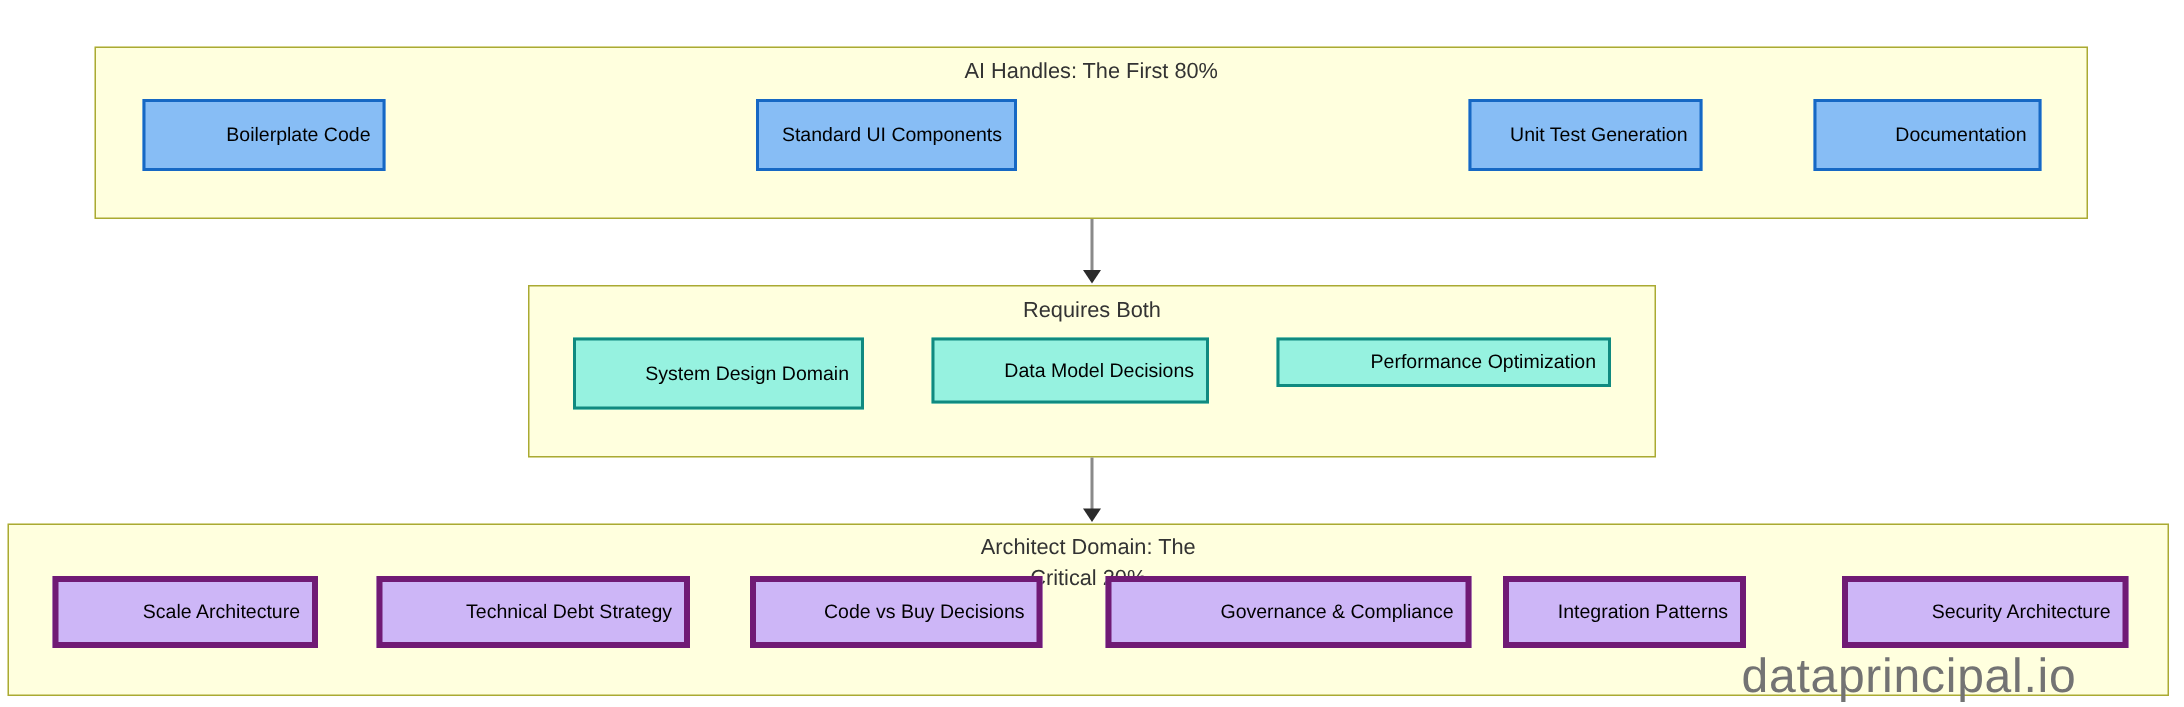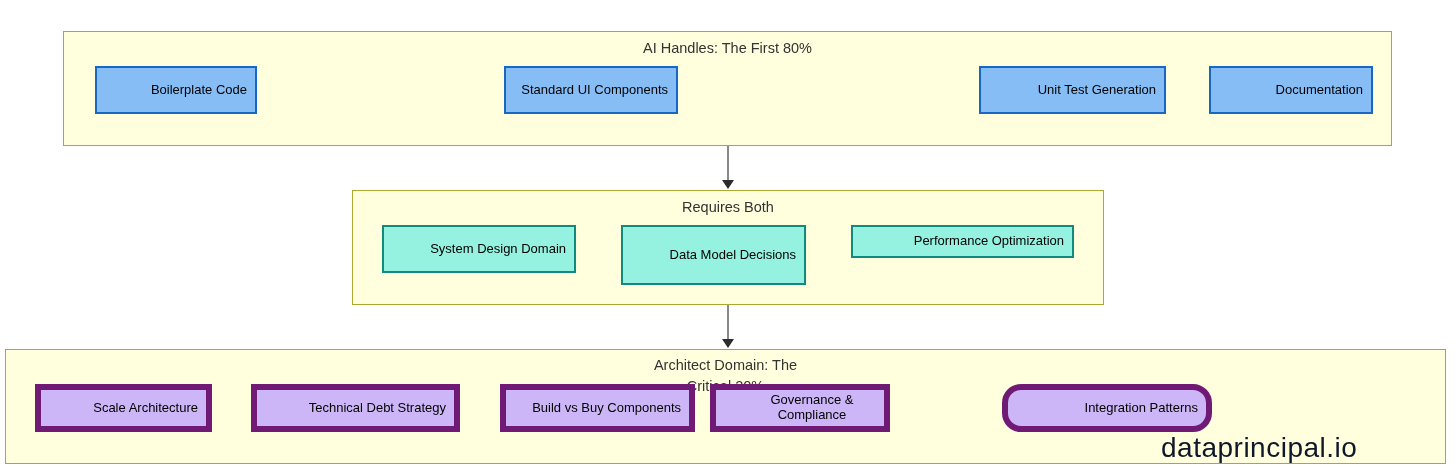--- a/index.html
+++ b/index.html
@@ -56,81 +56,81 @@
   .node.blue {
     background: #87bdf5;
     border: 2px solid #1668c4;
   }
   .node.teal {
     background: #96f2e0;
     border: 2px solid #108a80;
   }
   .node.purple {
     background: #cdb6f7;
-    border: 6px solid #701a75;
+    border: 4px solid #701a75;
   }
 
   
   .edge-line {
     position: absolute;
     width: 2px;
     background: #8a8a8a;
   }
   .edge-head {
     position: absolute;
     width: 0;
     height: 0;
     border-left: 6px solid transparent;
     border-right: 6px solid transparent;
     border-top: 9px solid #2b2b2b;
   }
 
   
   .watermark {
     position: absolute;
-    font-size: 28px;
-    color: #0f172a;
+    font-size: 32px;
+    color: #737373;
     letter-spacing: 0.5px;
     white-space: nowrap;
     pointer-events: none;
   }
 </style>
 </head>
 <body>
 
 <div id="stage">
 
   <div class="cluster" style="left:63px; top:5px; width:1329px; height:115px;">
     <div class="cluster-title" style="top:6px;">AI Handles: The First 80%</div>
   </div>
 
   <div class="node blue" style="left:95px; top:40px; width:162px; height:48px;">
     <span>Boilerplate Code</span>
   </div>
   <div class="node blue" style="left:504px; top:40px; width:174px; height:48px;">
     <span>Standard UI Components</span>
   </div>
-  <div class="node blue" style="left:979px; top:40px; width:187px; height:48px;">
+  <div class="node blue" style="left:979px; top:40px; width:156px; height:48px;">
     <span>Unit Test Generation</span>
   </div>
-  <div class="node blue" style="left:1209px; top:40px; width:164px; height:48px;">
+  <div class="node blue" style="left:1209px; top:40px; width:152px; height:48px;">
     <span>Documentation</span>
   </div>
 
   <div class="edge-line" style="left:727px; top:120px; height:36px;"></div>
   <div class="edge-head" style="left:722px; top:154px;"></div>
 
   <div class="cluster" style="left:352px; top:164px; width:752px; height:115px;">
     <div class="cluster-title" style="top:6px;">Requires Both</div>
   </div>
 
   <div class="node teal" style="left:382px; top:199px; width:194px; height:48px;">
     <span>System Design Domain</span>
   </div>
-  <div class="node teal" style="left:621px; top:199px; width:185px; height:60px;">
+  <div class="node teal" style="left:621px; top:199px; width:185px; height:44px;">
     <span>Data Model Decisions</span>
   </div>
   <div class="node teal" style="left:851px; top:199px; width:223px; height:33px;">
     <span>Performance Optimization</span>
   </div>
 
   <div class="edge-line" style="left:727px; top:279px; height:35px;"></div>
   <div class="edge-head" style="left:722px; top:313px;"></div>
 
   <div class="cluster" style="left:5px; top:323px; width:1441px; height:115px;">
@@ -138,24 +138,27 @@
 Critical 20%</div>
   </div>
 
   <div class="node purple" style="left:35px; top:358px; width:177px; height:48px;">
     <span>Scale Architecture</span>
   </div>
   <div class="node purple" style="left:251px; top:358px; width:209px; height:48px;padding-left:19px;">
     <span>Technical Debt Strategy</span>
   </div>
   <div class="node purple" style="left:500px; top:358px; width:195px; height:48px;">
-    <span>Build vs Buy Components</span>
+    <span>Code vs Buy Decisions</span>
   </div>
-  <div class="node purple" style="left:710px; top:358px; width:180px; height:48px;padding-left:32px;">
+  <div class="node purple" style="left:737px; top:358px; width:244px; height:48px;padding-left:32px;">
     <span>Governance &amp; Compliance</span>
   </div>
-  <div class="node purple" style="left:1002px; top:358px; width:210px; height:48px;border-radius:19px;">
+  <div class="node purple" style="left:1002px; top:358px; width:162px; height:48px;">
     <span>Integration Patterns</span>
+  </div>
+  <div class="node purple" style="left:1228px; top:358px; width:191px; height:48px;">
+    <span>Security Architecture</span>
   </div>
 
   <div class="watermark" style="left:1161px; top:406px;">dataprincipal.io</div>
 
 </div>
 
 </body></html>

